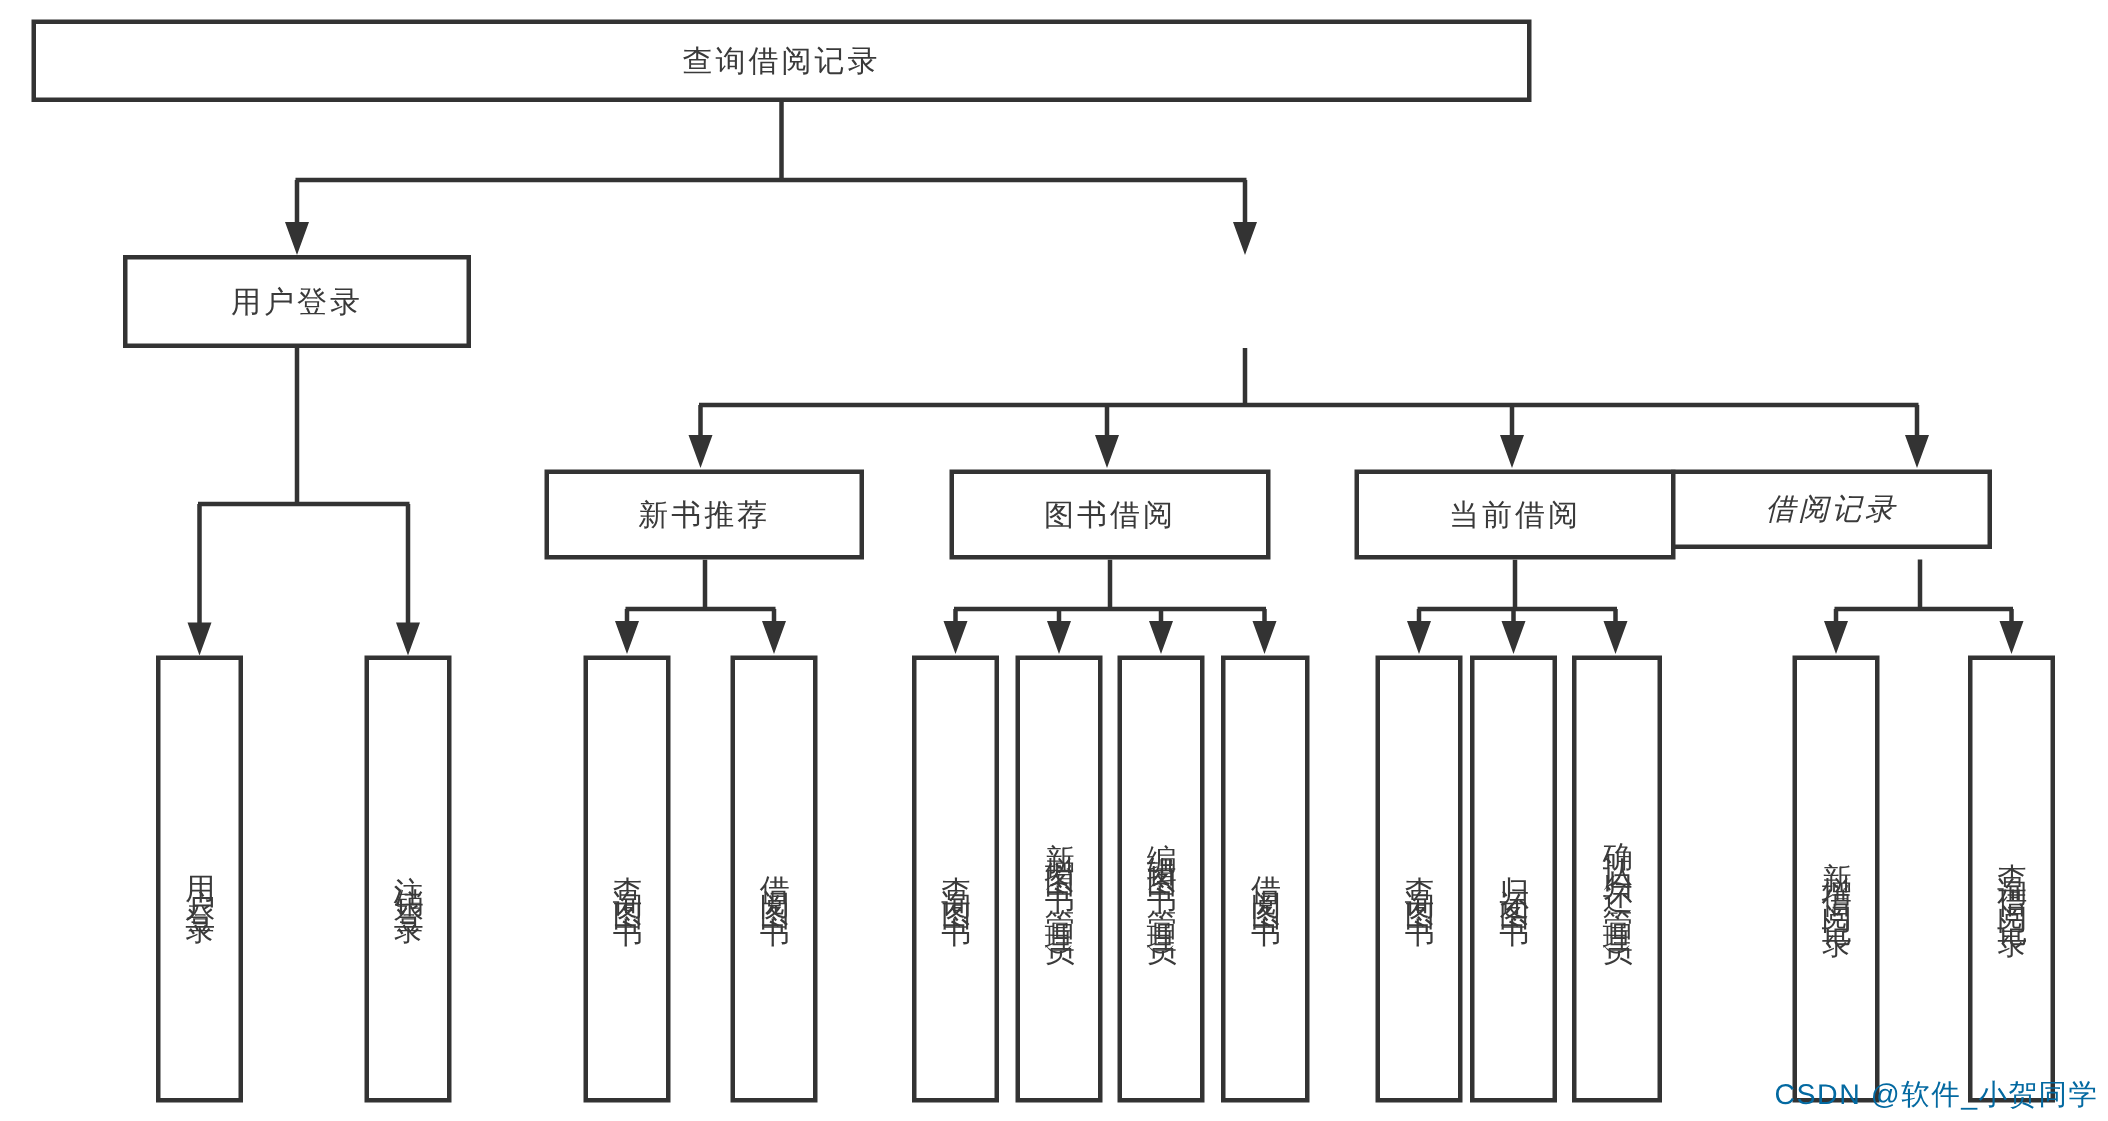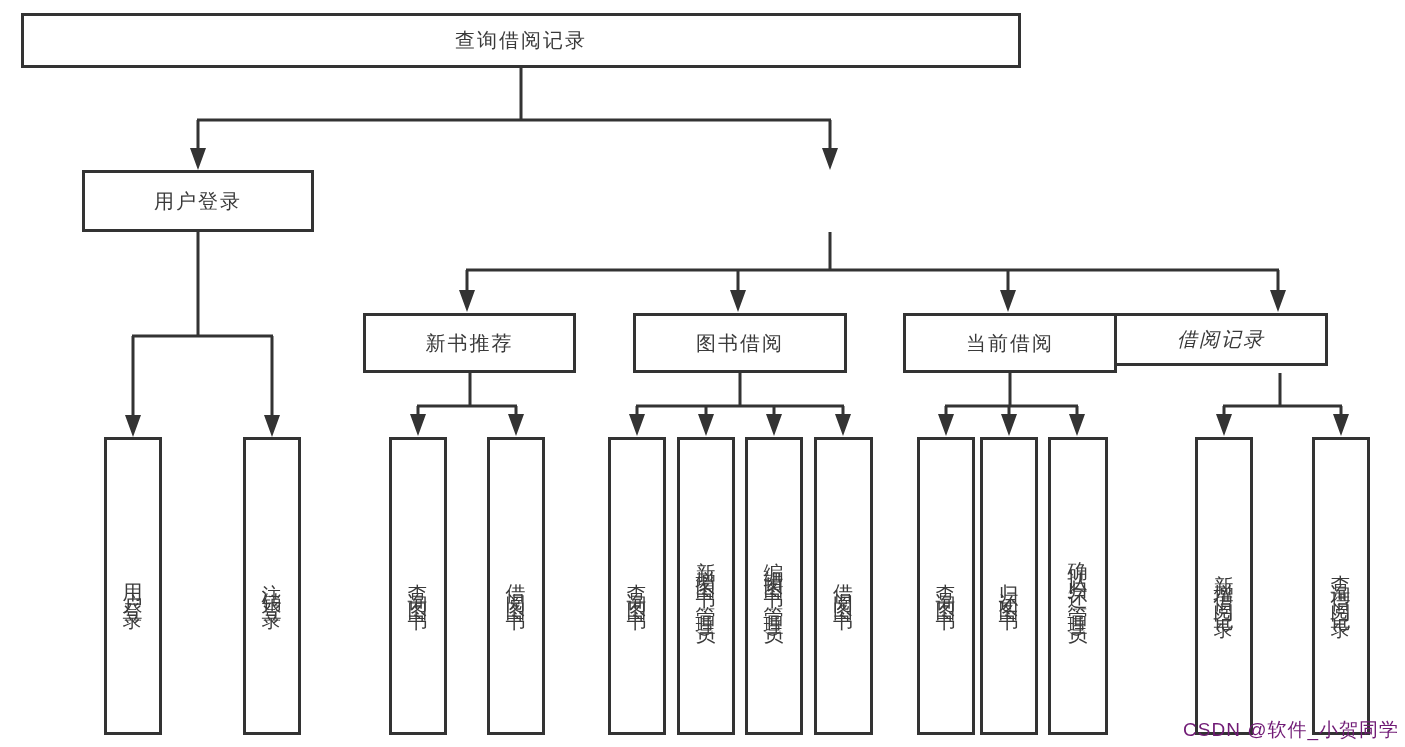--- a/index.html
+++ b/index.html
@@ -39,21 +39,21 @@
     text-orientation: mixed;
     letter-spacing: 9px;
     white-space: normal;
     line-height: 1;
   }
   .watermark {
     position: absolute;
     right: 6px;
     bottom: 4px;
     font-size: 19px;
-    color: #701a75;
+    color: #0369a1;
     letter-spacing: 1px;
   }
 </style>
 </head>
 <body>
 
 <div class="stage">
 
   <svg class="wires" width="1405" height="747" viewBox="0 0 1405 747" aria-hidden="true">
     <path fill="none" stroke="#333333" stroke-width="3" d="M521 68 V120 M197 120 H831 M198 120 V151 M830 120 V151

